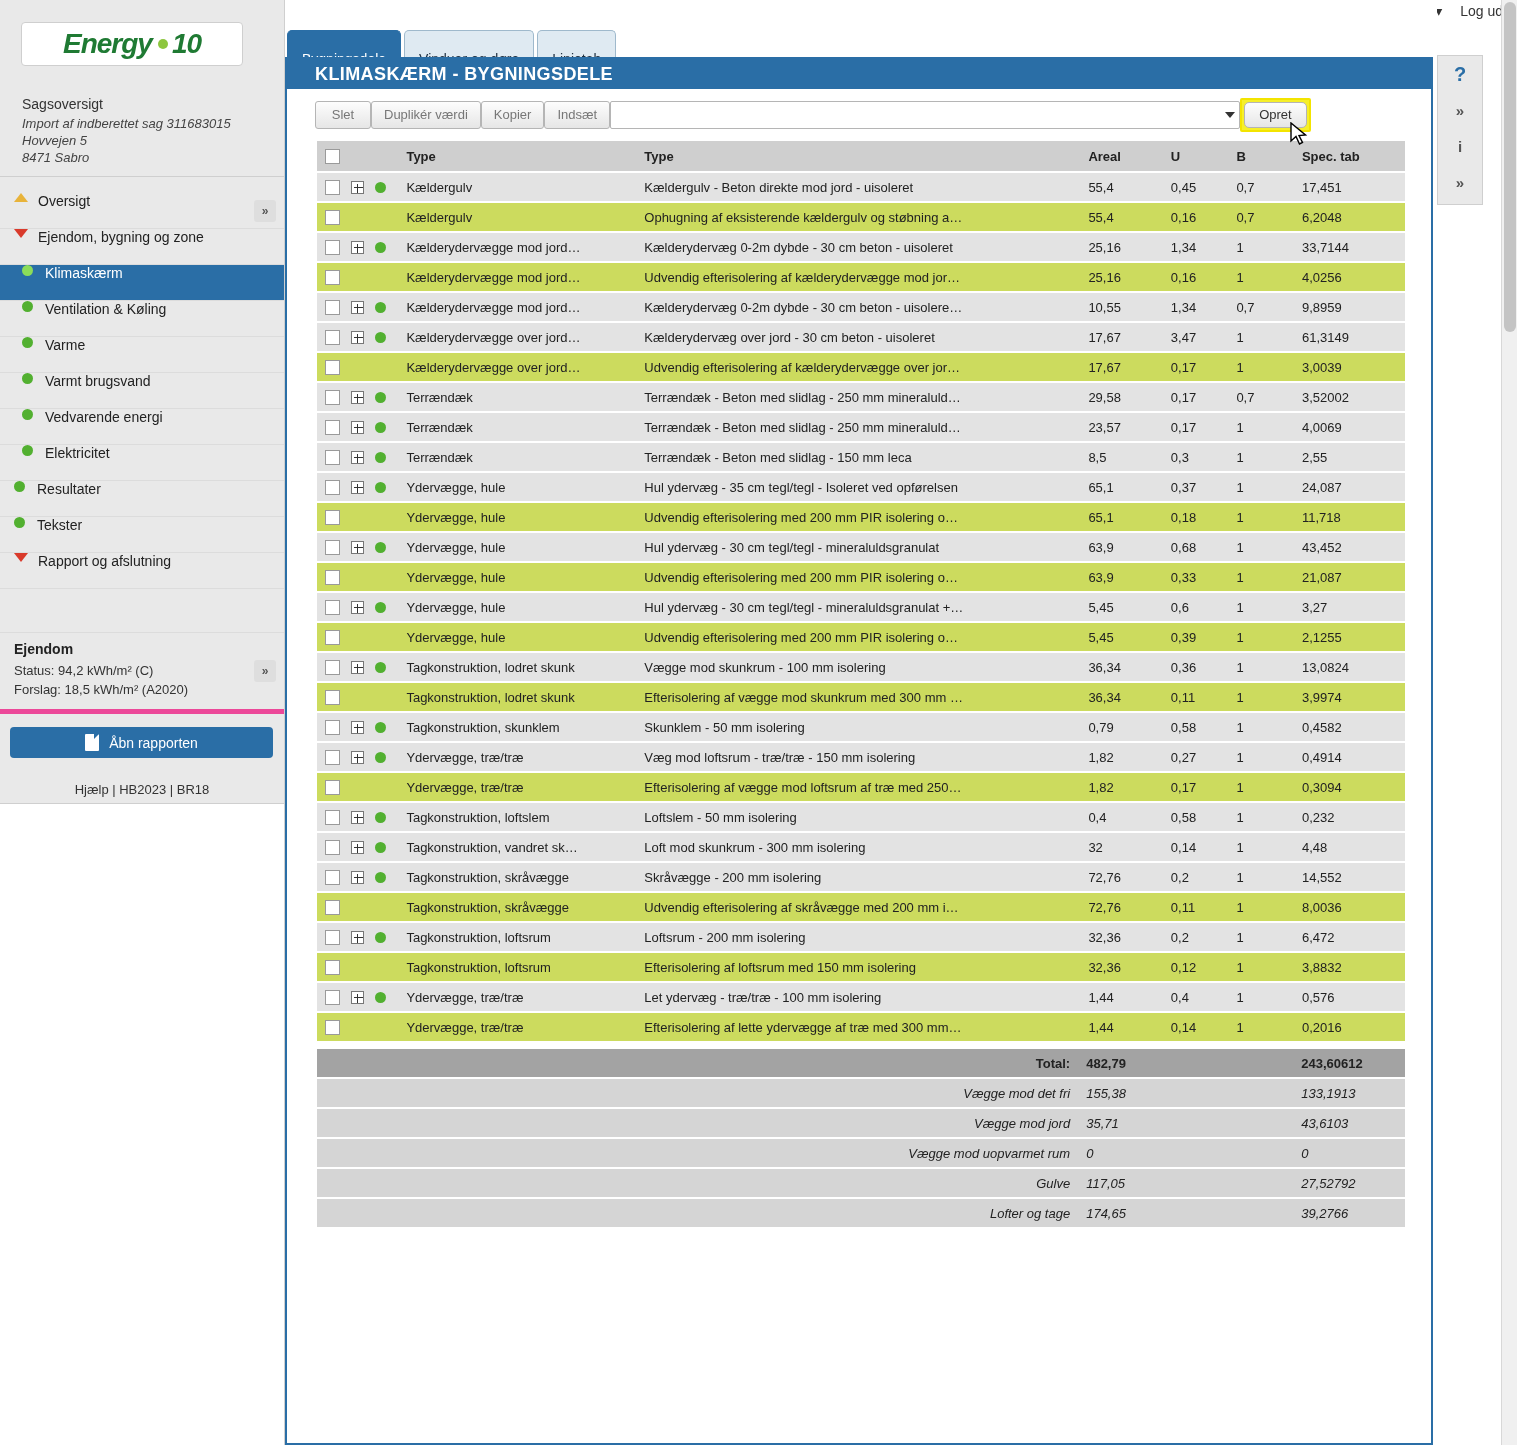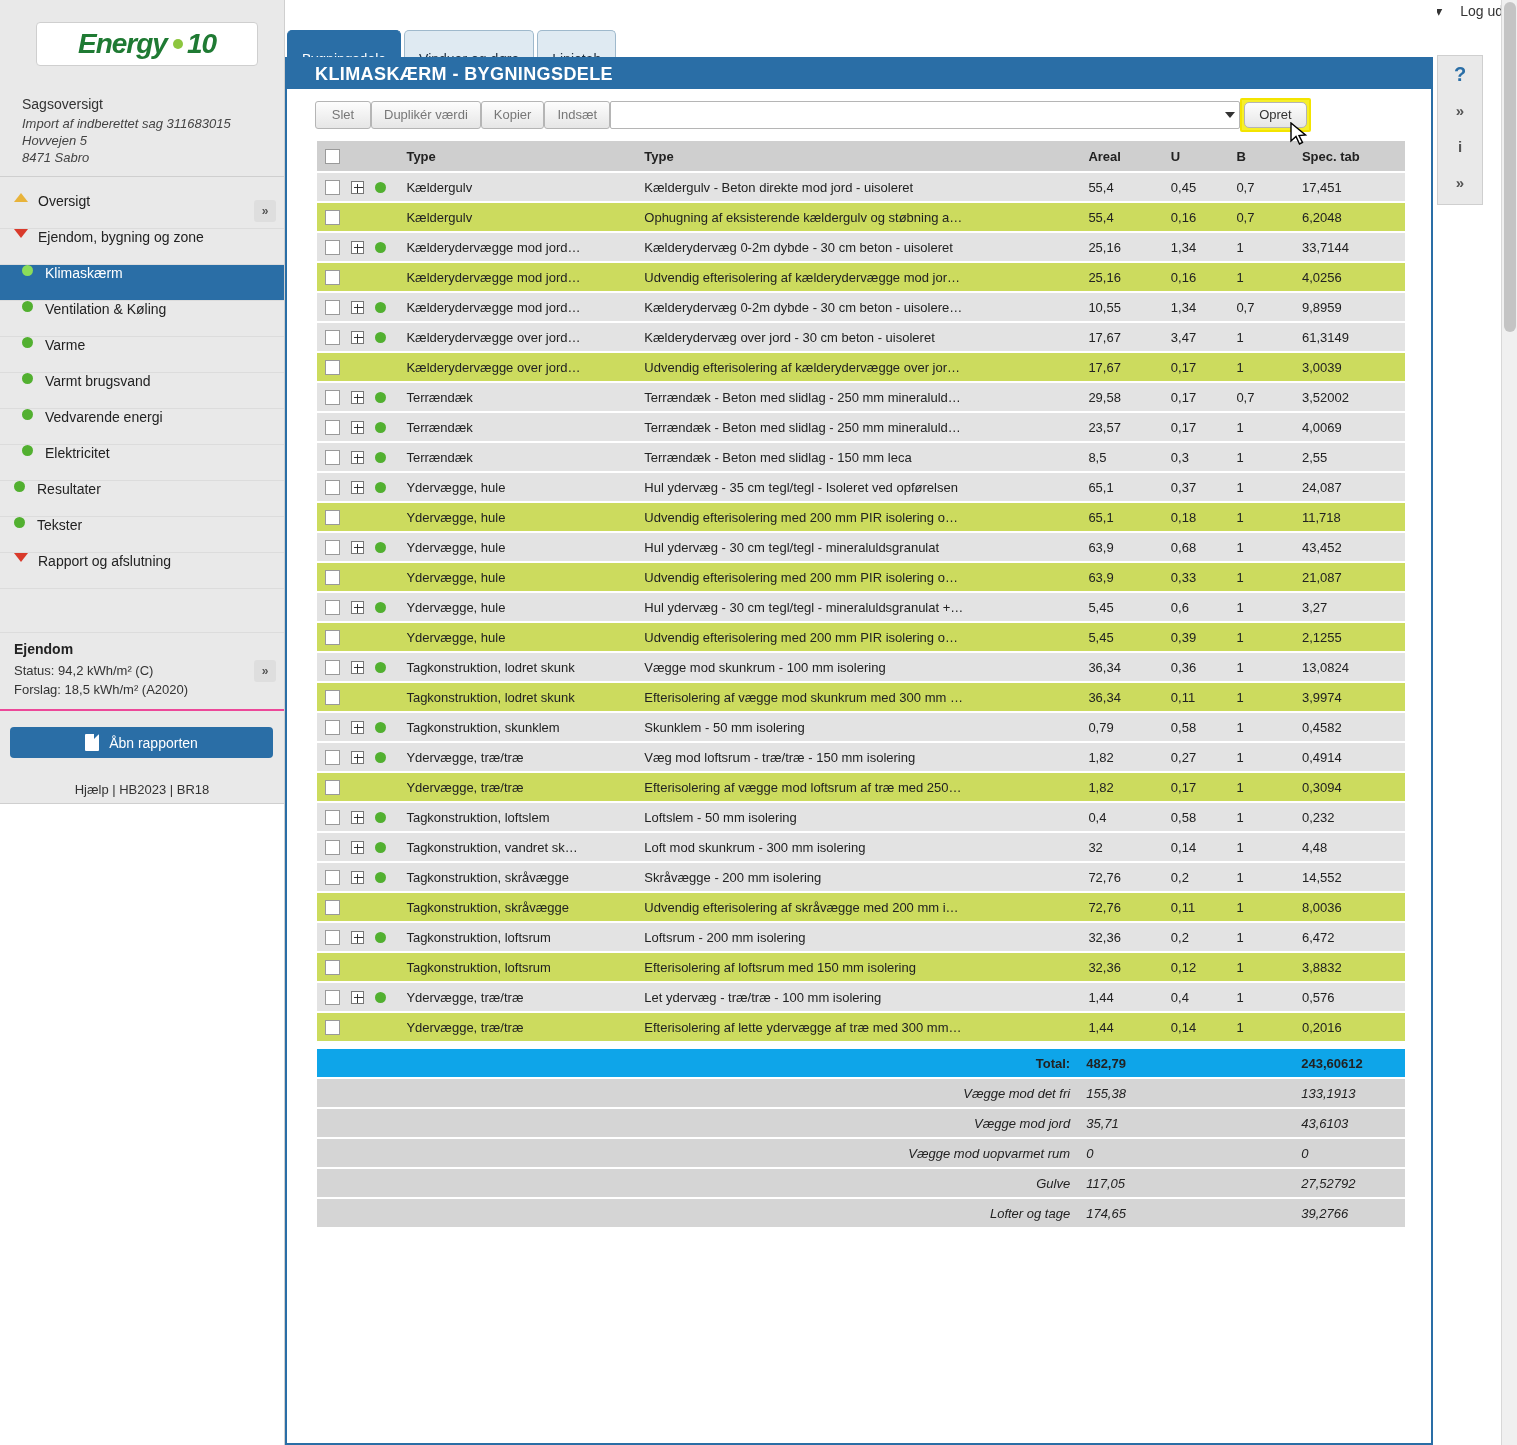--- a/index.html
+++ b/index.html
@@ -25,21 +25,21 @@
   }
   .topbar-right .user { font-weight:bold; }
   .topbar-right .item { cursor:pointer; }
   
   .sidebar {
     position:absolute; left:0; top:0; width:285px; height:1445px;
     background:#e9e9e9;
     border-right:1px solid #cfcfcf;
   }
   .logo-wrap {
-    position:absolute; left:36px; top:22px; width:222px; height:44px;
+    position:absolute; left:21px; top:22px; width:222px; height:44px;
     background:#ffffff;
     border:1px solid #cfcfcf;
     border-radius:4px;
     display:flex; align-items:center; justify-content:center;
   }
   .logo-text {
     font-size:28px; font-weight:bold; font-style:italic; color:#1f7a33;
     letter-spacing:-1px;
     display:flex; align-items:center;
   }
@@ -71,21 +71,21 @@
   .bullet { width:11px;height:11px;border-radius:50%;background:#52b030;margin-right:12px;display:inline-block; }
   .nav-row.selected .bullet { background:#8bdc5a; }
   .chev-box {
     position:absolute; right:8px; top:50%; transform:translateY(-50%);
     width:22px;height:22px;border-radius:3px;background:#dedede;
     color:#555; font-size:12px; font-weight:bold;
     display:flex;align-items:center;justify-content:center;
   }
   .ejendom-box {
     position:absolute; left:0; top:632px; width:284px; padding:8px 14px 10px 14px;
-    border-top:1px solid #dcdcdc; border-bottom:2px solid #ec4899;
+    border-top:1px solid #dcdcdc; border-bottom:5px solid #ec4899;
     background:#e9e9e9;
   }
   .ejendom-box h4 { margin:0 0 4px 0; font-size:14px; }
   .ejendom-box div { font-size:13px; line-height:19px; color:#333; }
   .report-btn {
     position:absolute; left:10px; top:727px; width:263px; height:31px;
     background:#2a6ea6; color:#fff; border-radius:4px;
     display:flex;align-items:center;justify-content:center;gap:10px;
     font-size:14px; cursor:pointer;
   }
@@ -174,21 +174,21 @@
   }
   .plus {
     width:13px;height:13px;border:1px solid #777;background:#fff;display:inline-block;
     position:relative; vertical-align:middle; margin-left:11px;
   }
   .plus:before{content:"";position:absolute;left:5px;top:2px;width:1px;height:9px;background:#333;}
   .plus:after{content:"";position:absolute;top:5px;left:2px;height:1px;width:9px;background:#333;}
   .dot { width:11px;height:11px;border-radius:50%;background:#52b030;display:inline-block;vertical-align:middle;margin-left:11px;}
   
   table.totals { border-collapse:separate; border-spacing:0 2px; margin:4px 0 0 30px; width:1088px; }
-  table.totals td { height:28px; font-size:13px; padding:0 8px; background:#0ea5e9; }
+  table.totals td { height:28px; font-size:13px; padding:0 8px; background:#a3a3a3; }
   table.totals td.lbl { width:715px; text-align:right; font-weight:bold; }
   table.totals td.areal { width:78px; font-weight:bold; }
   table.totals td.u { width:62px; }
   table.totals td.b { width:62px; }
   table.totals td.spec { width:105px; font-weight:bold; }
   table.totals tr.sub td { background:#d5d5d5; font-style:italic; font-weight:normal; }
   table.totals tr.sub td.lbl{font-weight:normal;}
   
   .rail {
     position:absolute; left:1437px; top:55px; width:46px; height:150px;

